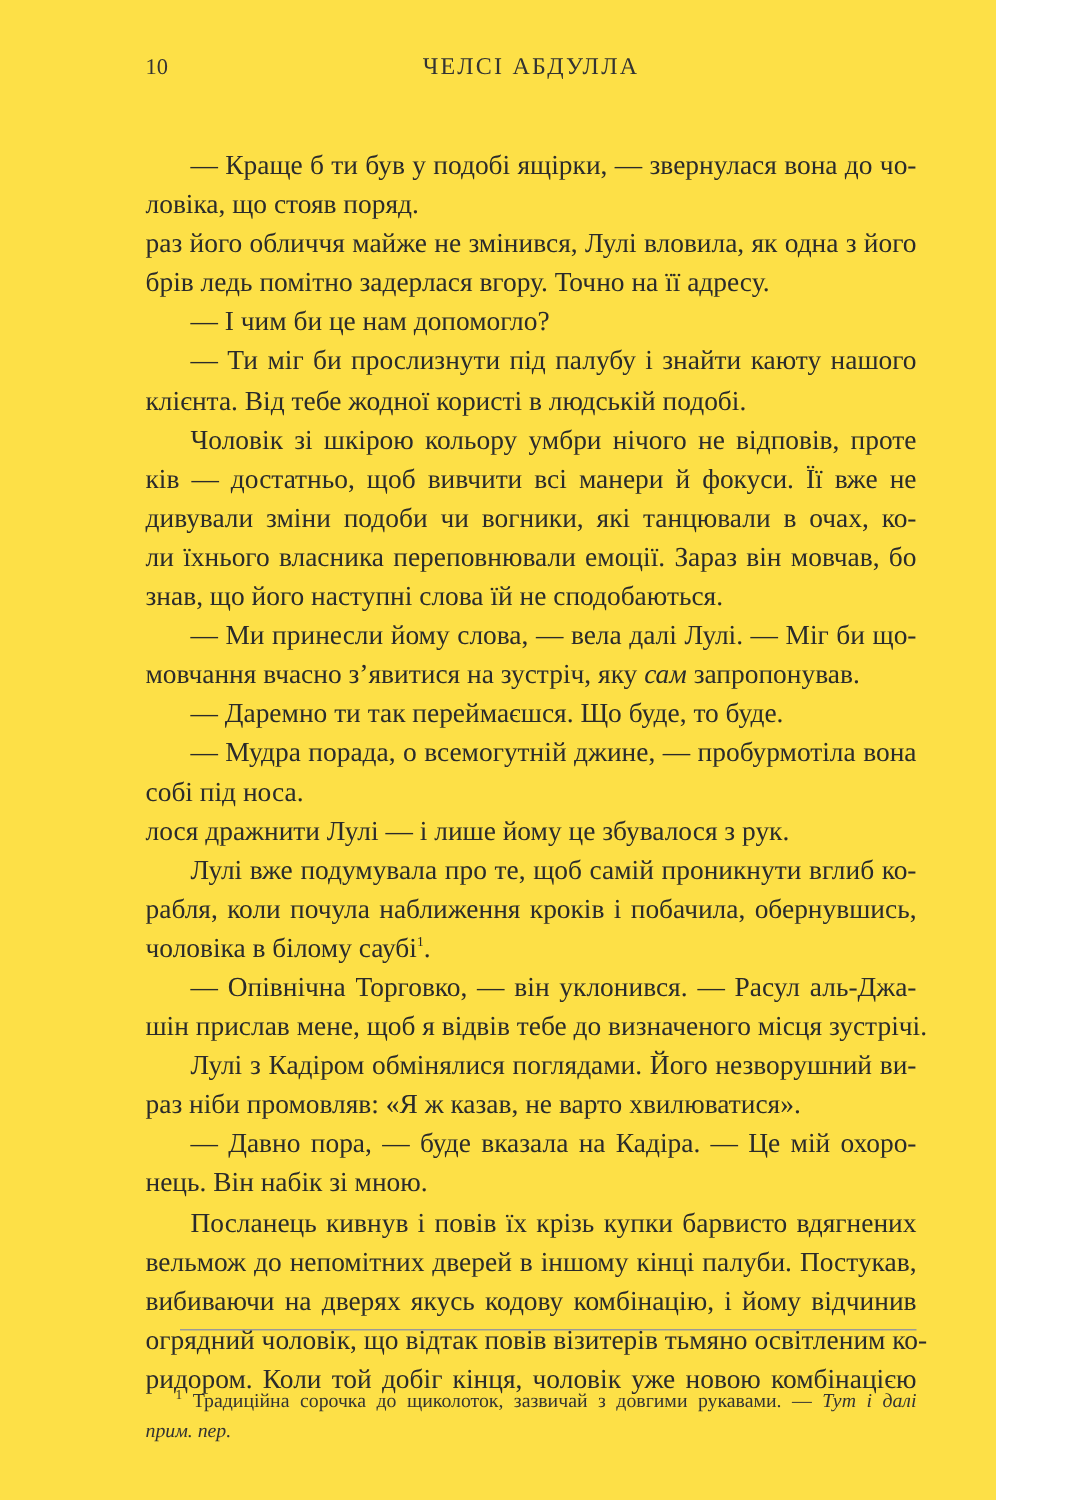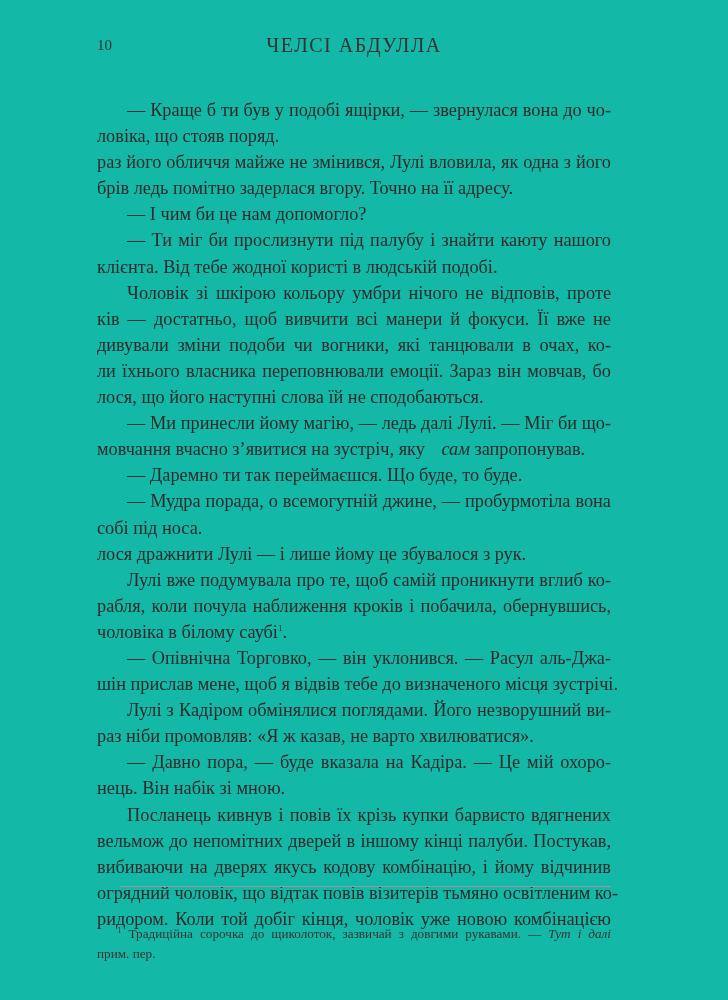--- a/index.html
+++ b/index.html
@@ -3,53 +3,53 @@
   <meta charset="utf-8">
   <style>
     html, body { margin: 0; padding: 0; }
     body {
       width: 728px; height: 1000px; overflow: hidden;
       background: #ffffff;
       font-family: "Liberation Serif", "DejaVu Serif", serif;
       color: #2a2a2a;
       position: relative;
     }
-    .page { position: absolute; left: 0; top: 0; width: 728px; height: 1000px; background: #14b8a6; }
+    .page { position: absolute; left: 0; top: 0; width: 664px; height: 1000px; background: #fde047; }
     .running-head {
       position: absolute; top: 33px; left: 97px; width: 514px; height: 24px;
     }
     .page-number {
       position: absolute; left: 0; top: 0;
       font-size: 15px; line-height: 24px; color: #333;
     }
     .book-author {
       position: absolute; left: 0; right: 0; top: 0; text-align: center;
-      font-size: 20px; line-height: 24px; letter-spacing: 1.5px; color: #333;
+      font-size: 16px; line-height: 24px; letter-spacing: 1.5px; color: #333;
     }
     .body-text {
       position: absolute; left: 97px; top: 97px; width: 514px;
       font-size: 18.3px; line-height: 26.1px; text-align: justify;
       color: #2b2b2b;
     }
     .line { display: block; white-space: nowrap; text-align-last: justify; height: 26.1px; }
     .line.indent { padding-left: 30px; }
     .line.last { text-align-last: left; }
-    .line i { font-style: italic; margin-left: 12px; }
+    .line i { font-style: italic; }
     sup { font-size: 9px; vertical-align: super; line-height: 0; }
     .footnote-rule {
       position: absolute; left: 120px; top: 886px; width: 491px; height: 0;
       border-top: 1.5px solid #9a9a9a;
     }
     .footnotes {
       position: absolute; left: 97px; top: 924px; width: 514px;
       font-size: 13.2px; line-height: 20px; color: #333;
     }
     .fn-line { display: block; white-space: nowrap; text-align-last: justify; }
     .fn-line.indent { padding-left: 20px; }
-    .fn-line.last { text-align-last: left; }
+    .fn-line.last { text-align-last: left; font-style: italic; }
     .fn-line i { font-style: italic; }
   </style>
 </head>
 <body>
 
 <div class="page">
 
   <div class="running-head">
     <span class="page-number">10</span>
     <span class="book-author">ЧЕЛСІ АБДУЛЛА</span>
@@ -60,22 +60,22 @@
     <span class="line last">ловіка, що стояв поряд.</span>
     <span class="line">раз його обличчя майже не змінився, Лулі вловила, як одна з його</span>
     <span class="line last">брів ледь помітно задерлася вгору. Точно на її адресу.</span>
     <span class="line indent last">— І чим би це нам допомогло?</span>
     <span class="line indent">— Ти міг би прослизнути під палубу і знайти каюту нашого</span>
     <span class="line last">клієнта. Від тебе жодної користі в людській подобі.</span>
     <span class="line indent">Чоловік зі шкірою кольору умбри нічого не відповів, проте</span>
     <span class="line">ків — достатньо, щоб вивчити всі манери й фокуси. Її вже не</span>
     <span class="line">дивували зміни подоби чи вогники, які танцювали в очах, ко-</span>
     <span class="line">ли їхнього власника переповнювали емоції. Зараз він мовчав, бо</span>
-    <span class="line last">лося, що його наступні слова їй не сподобаються.</span>
-    <span class="line indent">— Ми принесли йому магію, — ледь далі Лулі. — Міг би що-</span>
+    <span class="line last">знав, що його наступні слова їй не сподобаються.</span>
+    <span class="line indent">— Ми принесли йому слова, — вела далі Лулі. — Міг би що-</span>
     <span class="line last"><span>мовчання вчасно з’явитися на зустріч, яку </span><i>сам</i><span> запропонував.</span></span>
     <span class="line indent last">— Даремно ти так переймаєшся. Що буде, то буде.</span>
     <span class="line indent">— Мудра порада, о всемогутній джине, — пробурмотіла вона</span>
     <span class="line last">собі під носа.</span>
     <span class="line last">лося дражнити Лулі — і лише йому це збувалося з рук.</span>
     <span class="line indent">Лулі вже подумувала про те, щоб самій проникнути вглиб ко-</span>
     <span class="line">рабля, коли почула наближення кроків і побачила, обернувшись,</span>
     <span class="line last"><span>чоловіка в білому саубі</span><sup>1</sup><span>.</span></span>
     <span class="line indent">— Опівнічна Торговко, — він уклонився. — Расул аль-Джа-</span>
     <span class="line last">шін прислав мене, щоб я відвів тебе до визначеного місця зустрічі.</span>

